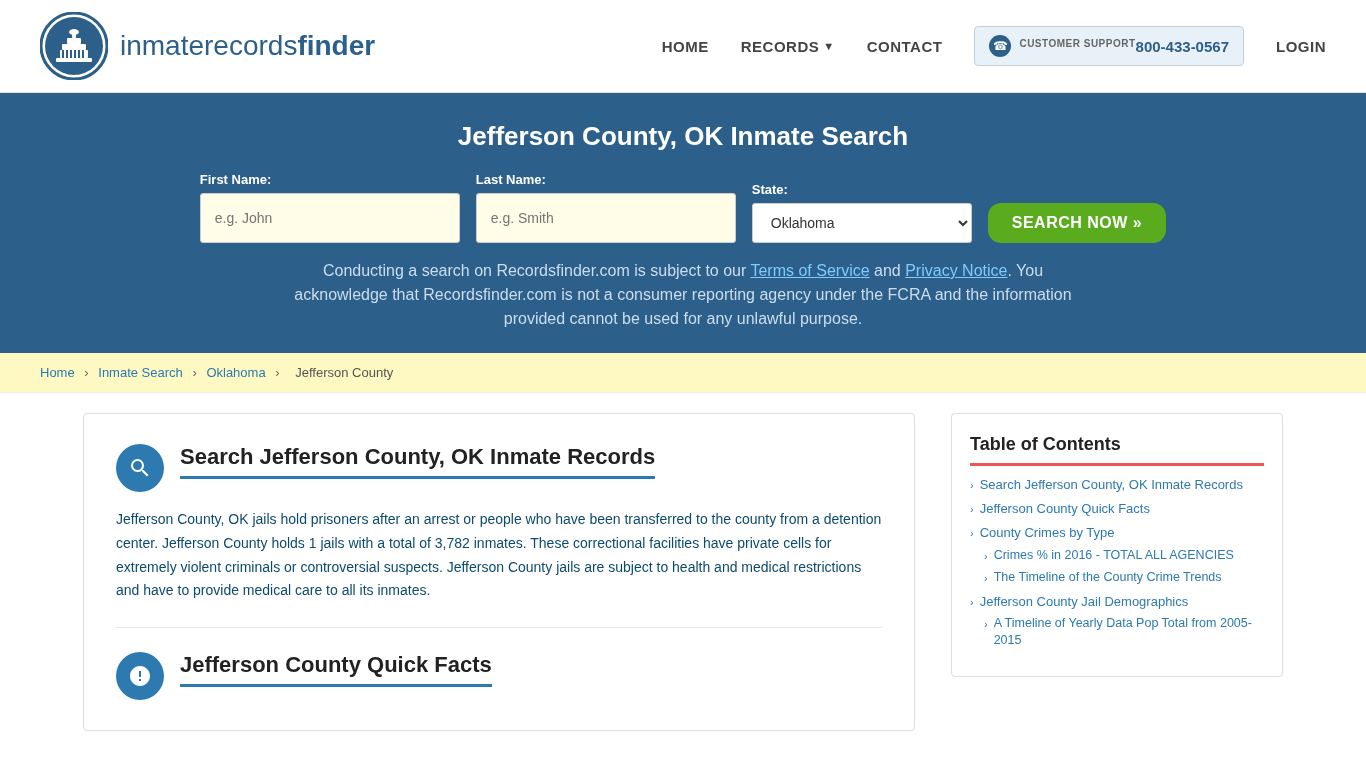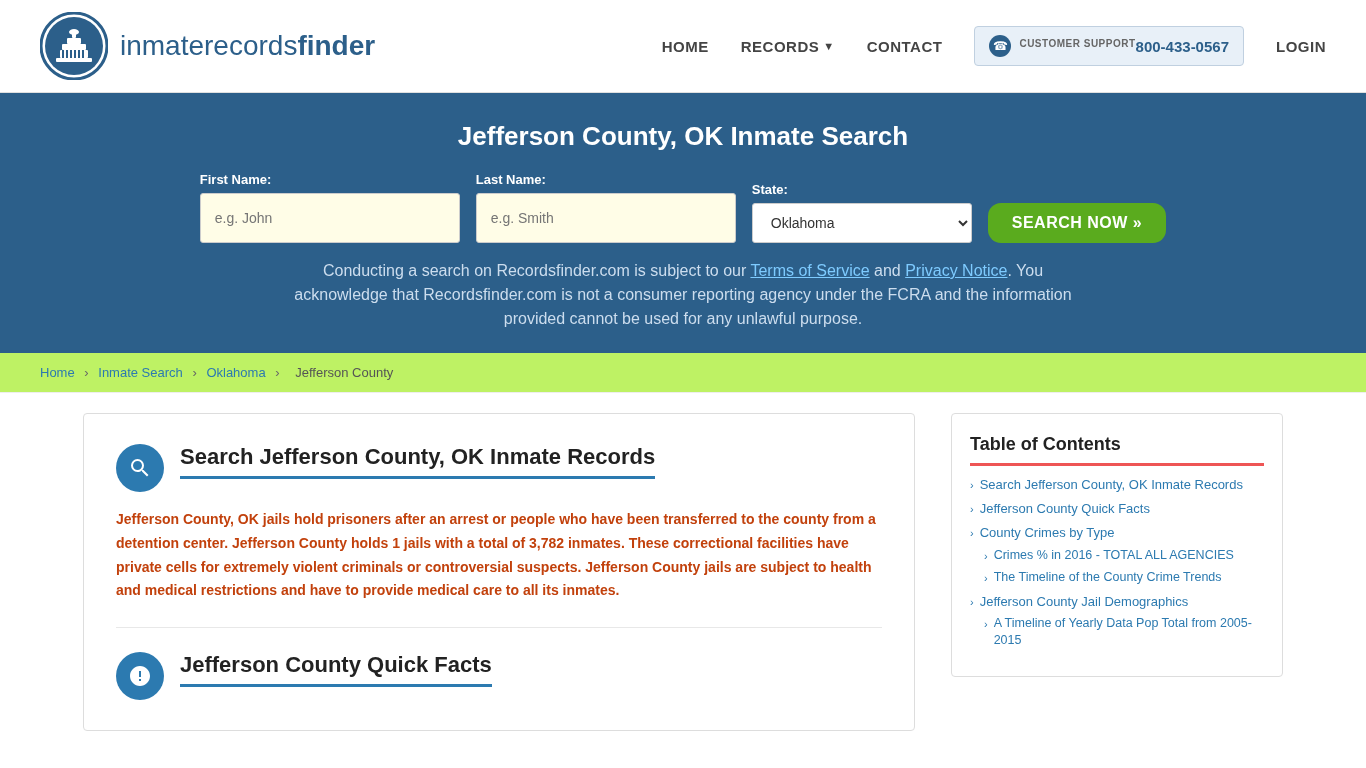--- a/index.html
+++ b/index.html
@@ -157,21 +157,21 @@
       color: #7ecbff;
       text-decoration: underline;
       cursor: pointer;
     }
 
     
     .breadcrumb {
       padding: 12px 40px;
       font-size: 13px;
       color: #666;
-      background: #bef264;
+      background: #fef9c3;
       border-bottom: 1px solid #eee;
     }
     .breadcrumb a {
       color: #2c7ab0;
       text-decoration: none;
       cursor: pointer;
     }
     .breadcrumb span {
       color: #666;
       margin: 0 6px;
@@ -223,24 +223,23 @@
     .section-title {
       font-size: 22px;
       font-weight: 700;
       color: #222;
       padding-bottom: 6px;
       border-bottom: 3px solid #2c7ab0;
       display: inline-block;
     }
     .section-body {
       font-size: 14px;
-      color: #c2410c;
+      color: #0c4a6e;
       line-height: 1.7;
       margin-top: 16px;
-      font-weight: bold;
     }
 
     .divider {
       border: none;
       border-top: 1px solid #e8e8e8;
       margin: 24px 0;
     }
 
     .section2-header {
       display: flex;

